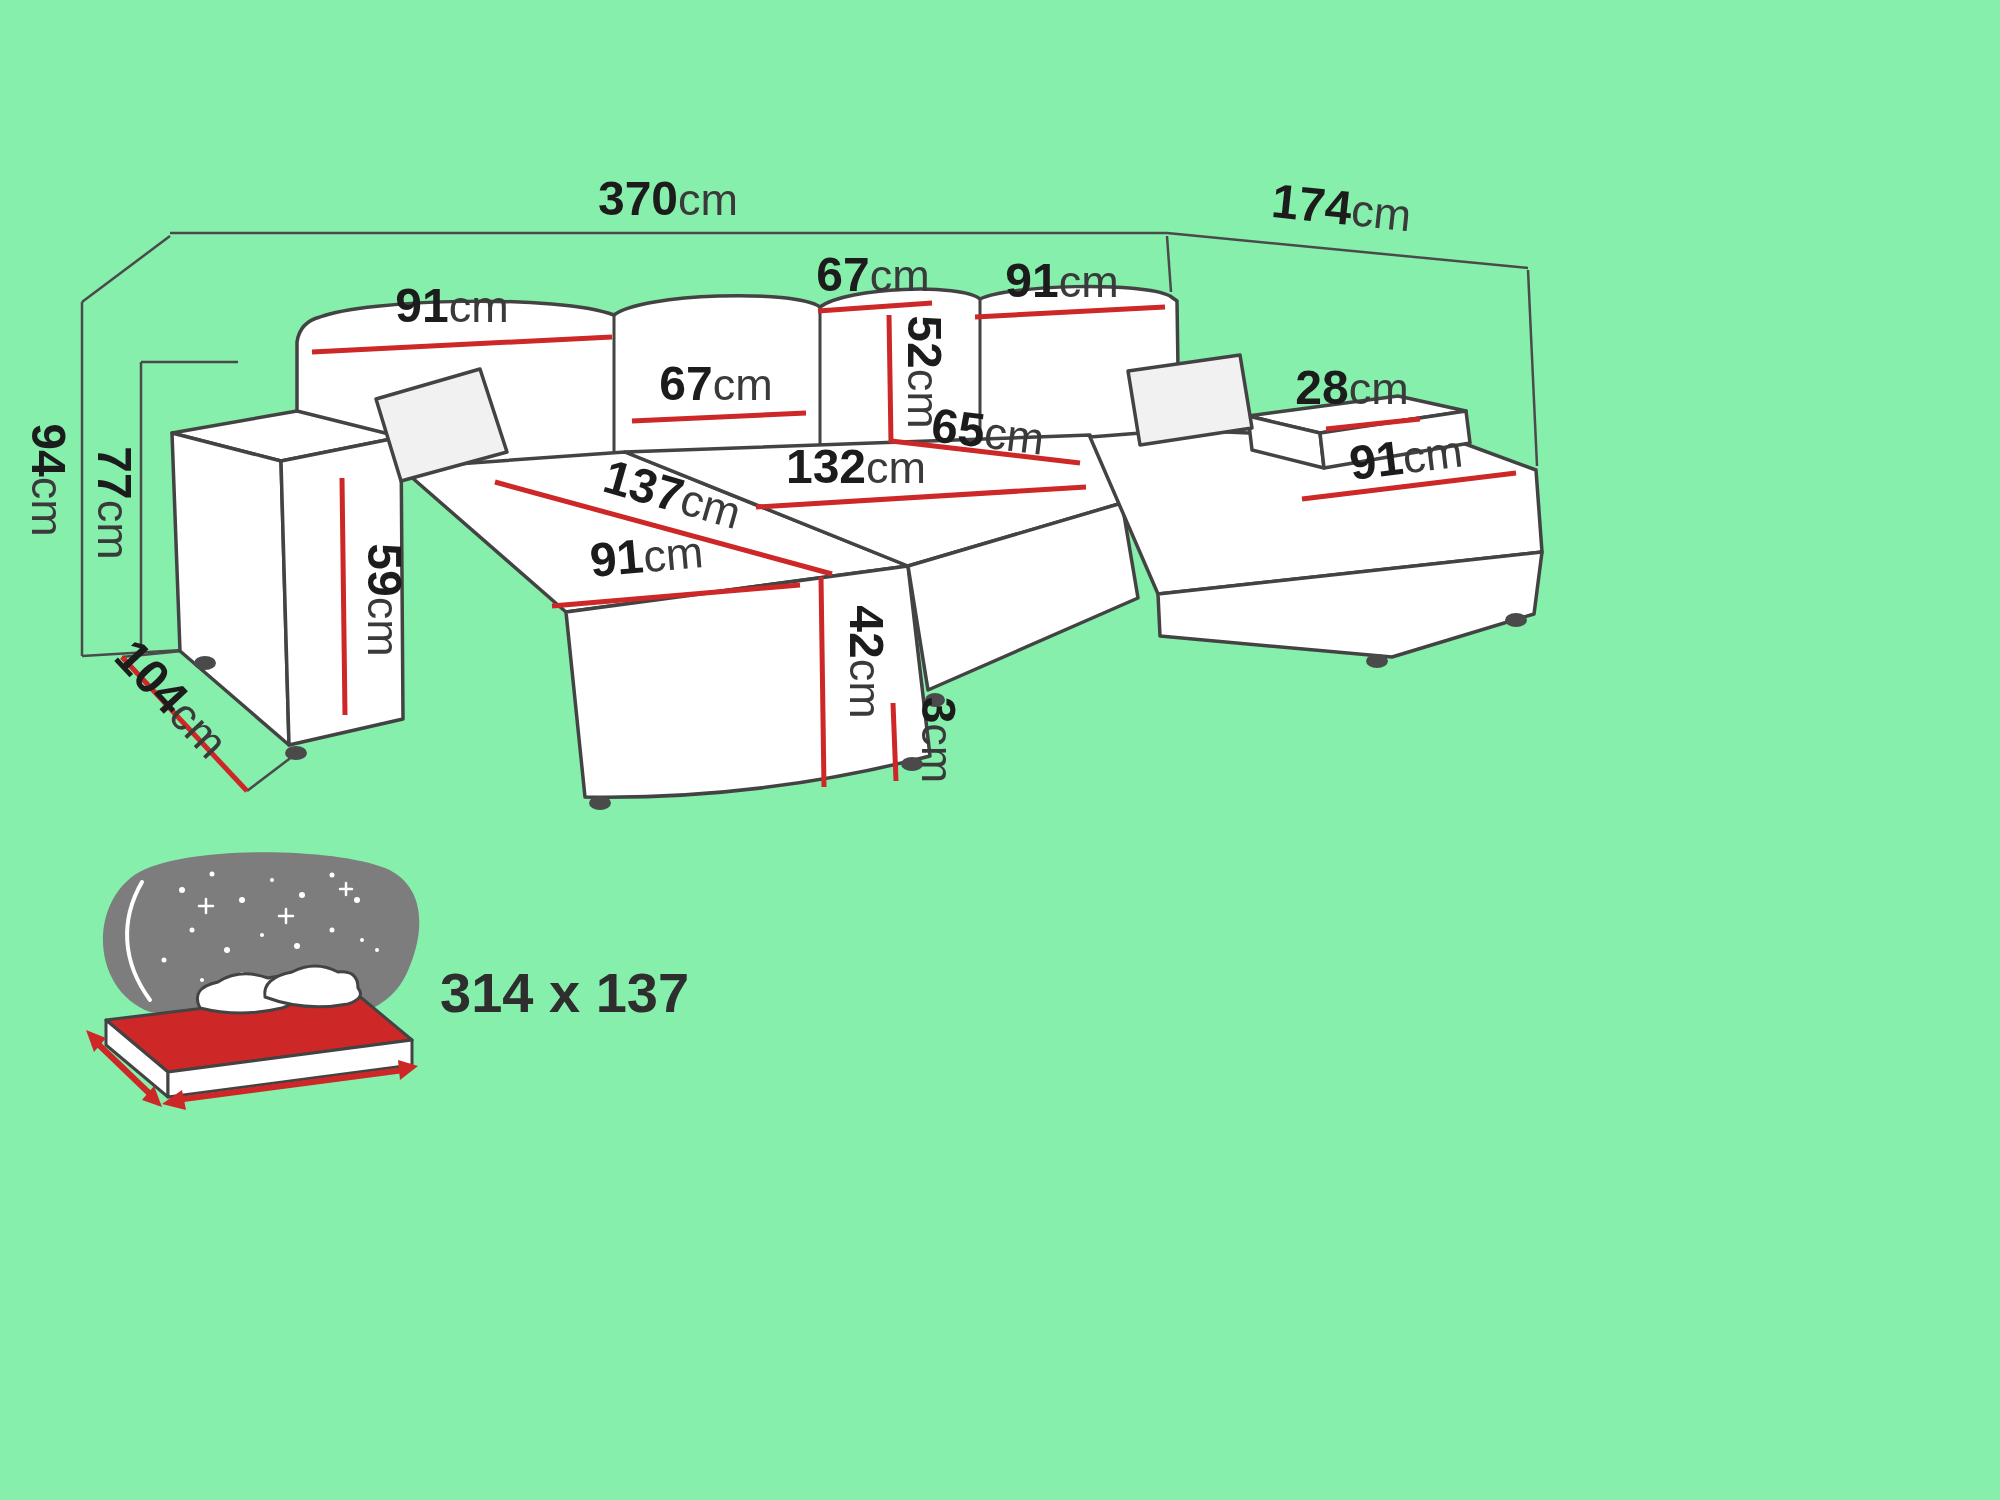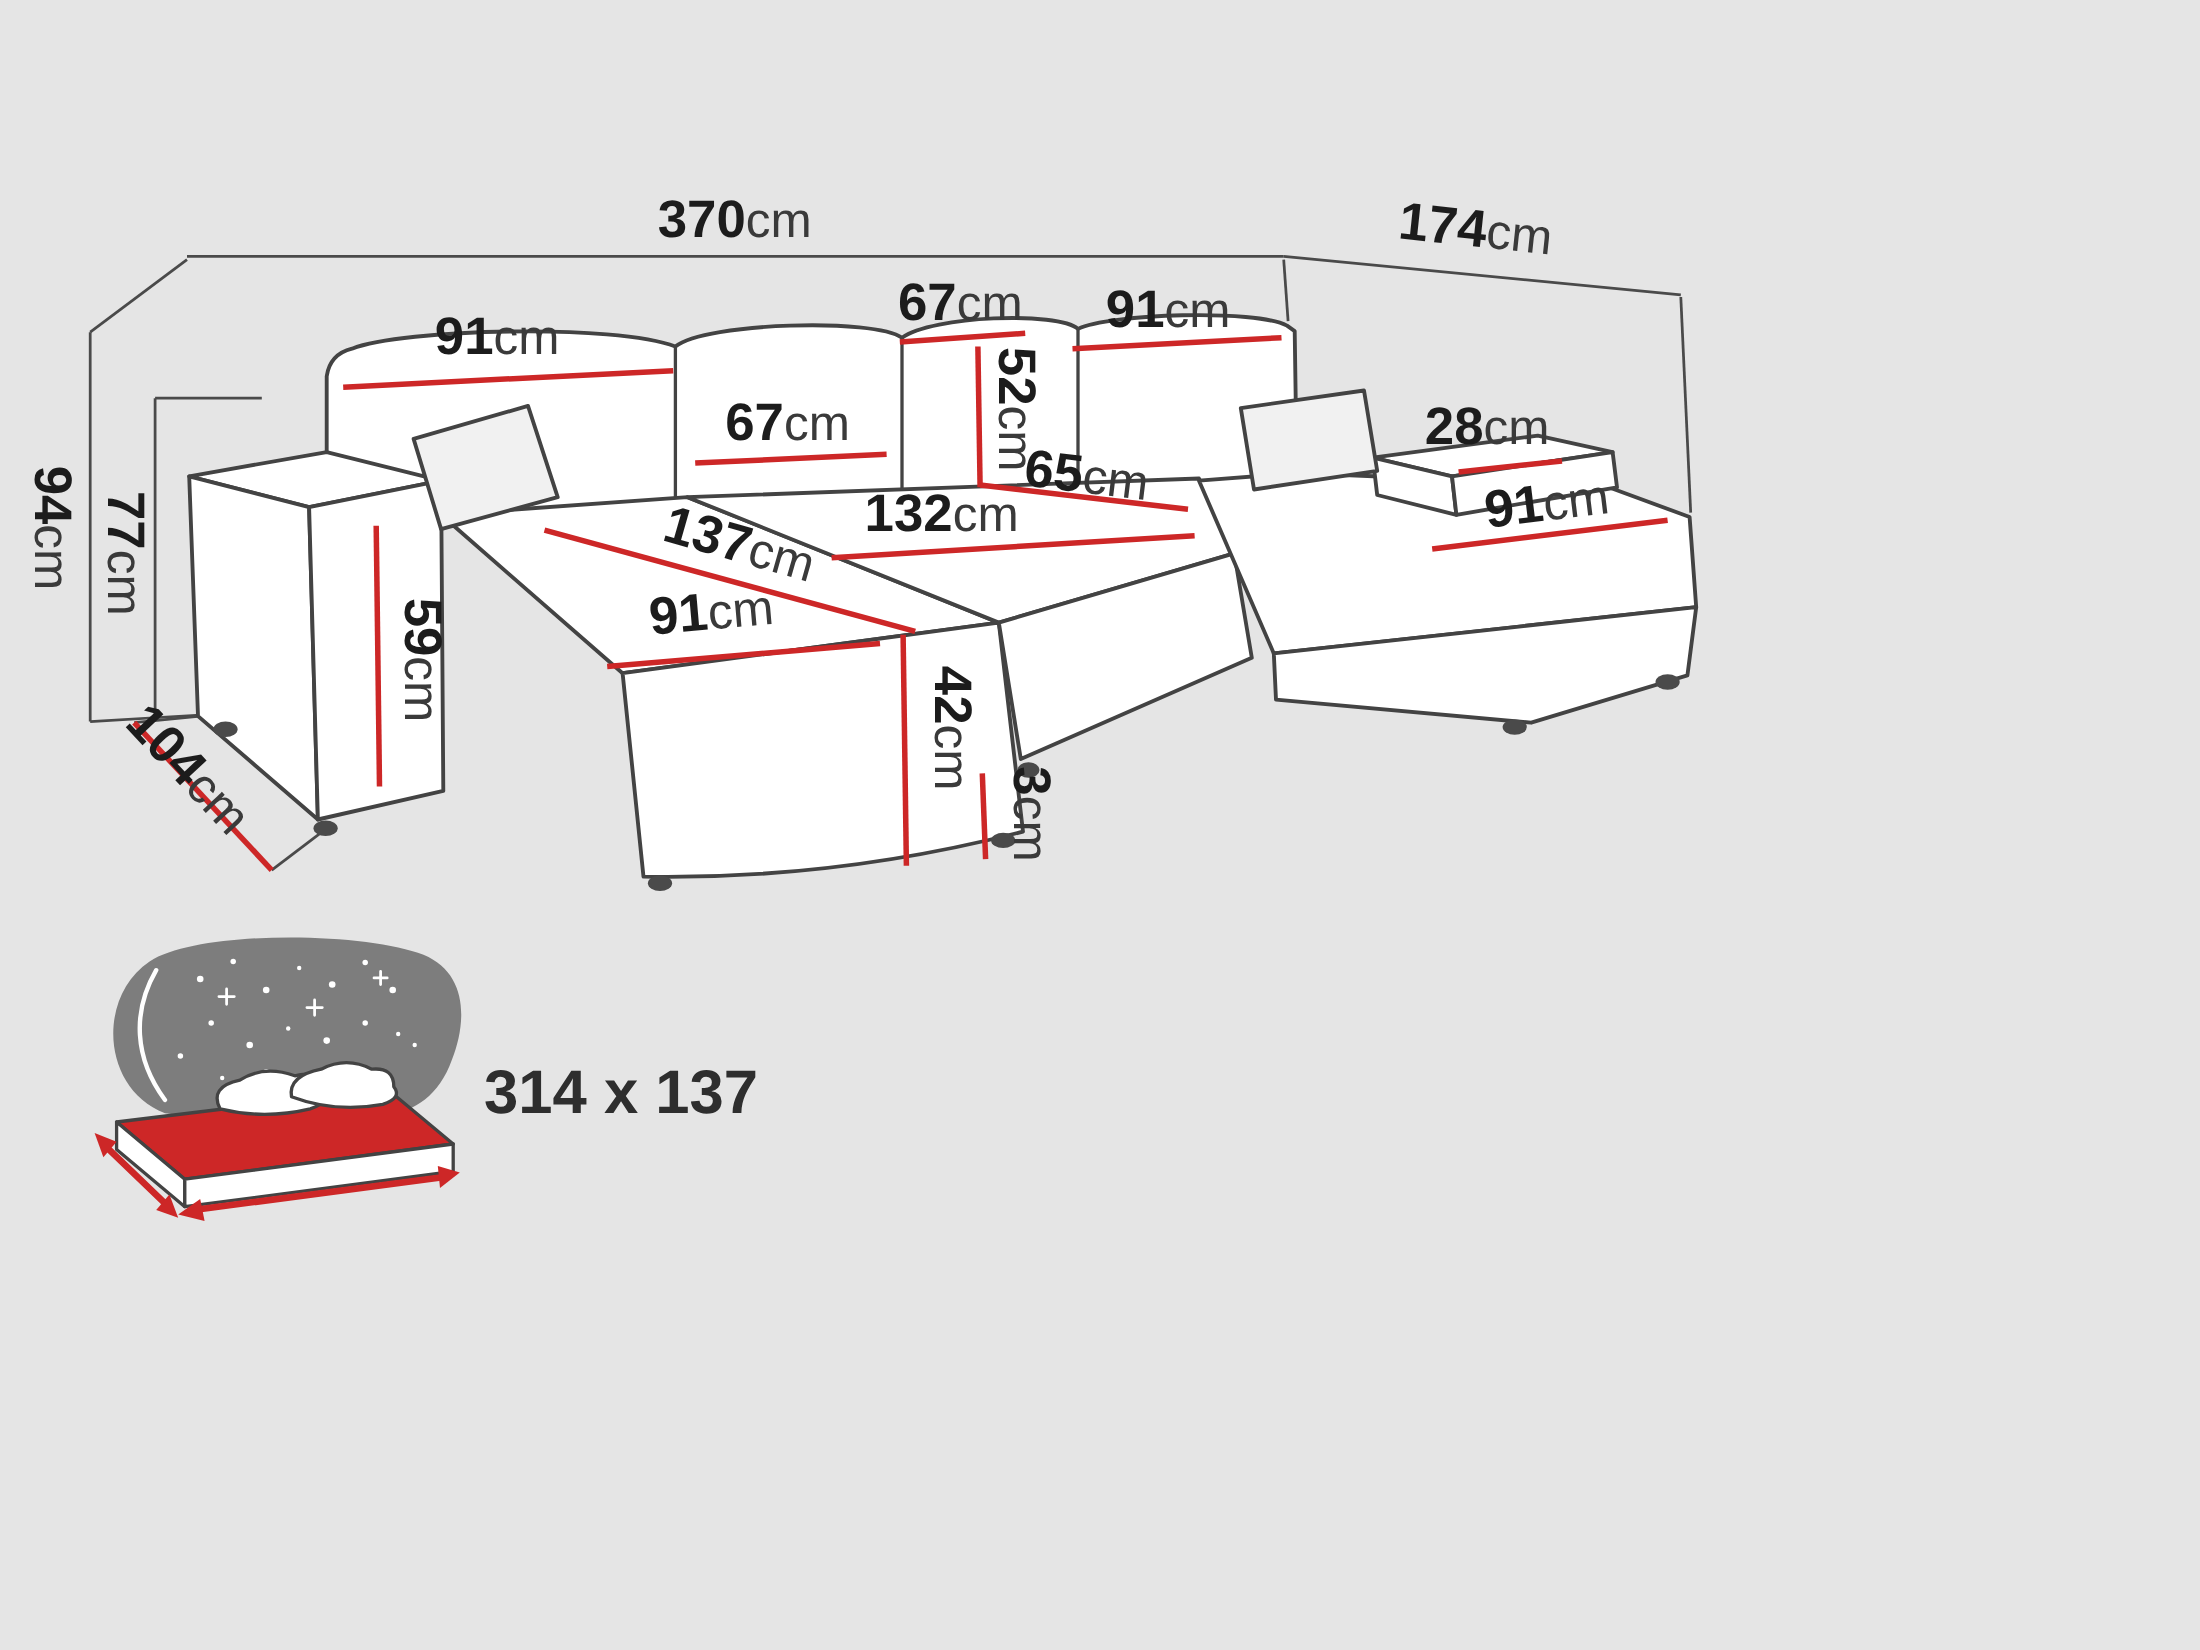--- a/index.html
+++ b/index.html
@@ -1,21 +1,21 @@
 <!DOCTYPE html>
 <html style="--dim-red: #cd2727; --outline: #434343; --label: #1c1c1c;"><head>
 <meta charset="utf-8">
 <style>
   :root{
     --dim-red:#cd2727;
     --outline:#434343;
     --label:#1c1c1c;
   }
   html,body{margin:0;padding:0;background:#ffffff;}
-  .stage{width:2000px;height:1500px;position:relative;background:#e5e5e5;overflow:hidden;}
+  .stage{width:2000px;height:1500px;position:relative;background:#86efac;overflow:hidden;}
   svg{display:block;}
   text{font-family:"Liberation Sans", sans-serif;}
   .num{font-weight:bold;font-size:48px;fill:var(--label);}
   .unit{font-weight:normal;font-size:45px;fill:#3a3a3a;}
   .size-label{font-weight:bold;font-size:56px;fill:#2e2e2e;}
   .dim-red{stroke:var(--dim-red);stroke-width:5;fill:none;}
   .dim-thin{stroke:#4a4a4a;stroke-width:2.5;fill:none;}
   .sofa{fill:#ffffff;stroke:var(--outline);stroke-width:3.5;stroke-linejoin:round;stroke-linecap:round;}
   .sofa-line{fill:none;stroke:var(--outline);stroke-width:3;stroke-linecap:round;}
   .pillow{fill:#f1f1f1;stroke:var(--outline);stroke-width:3.5;stroke-linejoin:round;}

